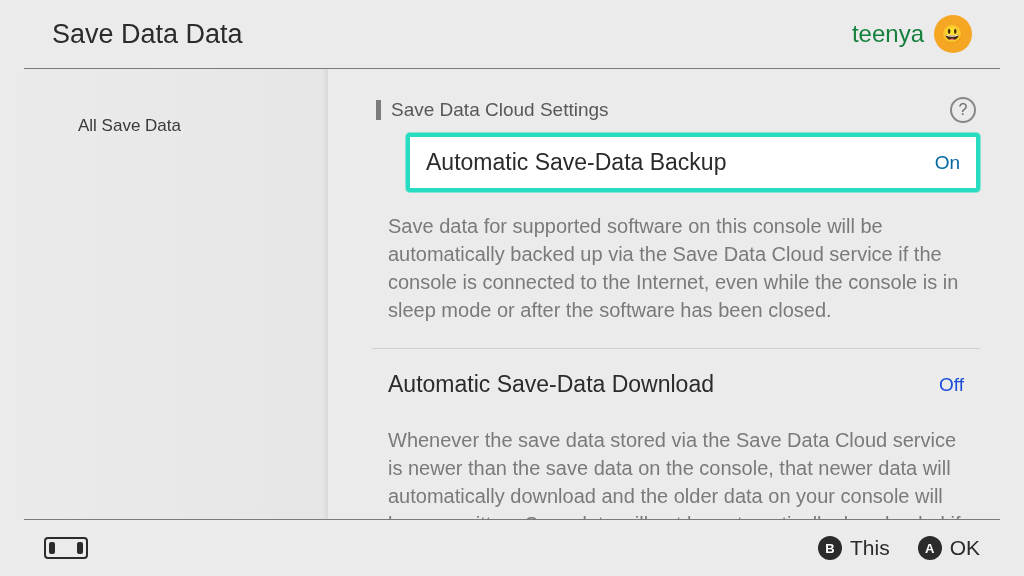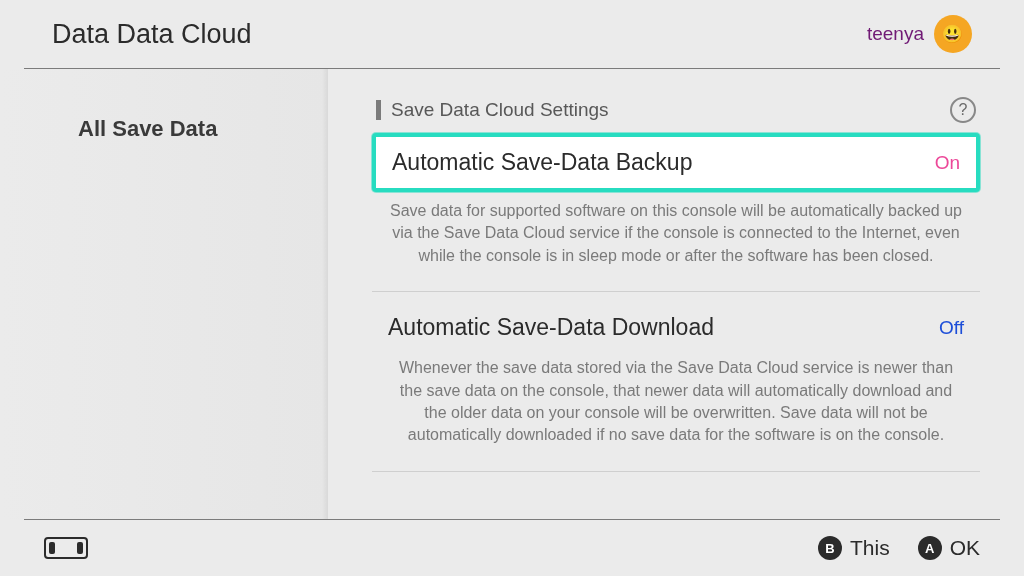--- a/index.html
+++ b/index.html
@@ -3,49 +3,49 @@
 <meta charset="utf-8">
 <style>
   * { margin: 0; padding: 0; box-sizing: border-box; }
   html, body { width: 1024px; height: 576px; overflow: hidden; font-family: -apple-system, "Segoe UI", Arial, sans-serif; background: #ebebeb; color: #2b2b2b; }
   .screen { width: 1024px; height: 576px; position: relative; display: flex; flex-direction: column; }
 
   
   .header { display: flex; justify-content: space-between; align-items: center; padding: 0 52px 0 52px; height: 68px; }
   .header-title { font-size: 27px; font-weight: 400; color: #2b2b2b; }
   .header-user { display: flex; align-items: center; gap: 10px; }
-  .header-username { font-size: 19px; color: #701a75; }
+  .header-username { font-size: 24px; color: #15803d; }
   .avatar { width: 38px; height: 38px; border-radius: 50%; background: #f5a623; display:flex; align-items:center; justify-content:center; font-size:18px; }
   .header-rule { height: 1px; background: #7b7b7b; margin: 0 24px; }
 
   
   .body { flex: 1; display: flex; overflow: hidden; }
 
   
   .sidebar { width: 328px; padding: 36px 0 0 0; background: linear-gradient(to right, #ebebeb 0%, #e6e6e6 100%); position: relative; }
   .sidebar::after { content:""; position:absolute; top:0; right:0; bottom:0; width:6px; background: linear-gradient(to right, rgba(0,0,0,0) 0%, rgba(0,0,0,0.06) 100%); }
-  .side-item { padding: 10px 20px 10px 78px; font-size: 22px; color: #3a3a3a; line-height: 1.25; cursor: pointer; position: relative; margin-bottom: 10px; font-weight: bold; }
+  .side-item { padding: 10px 20px 10px 78px; font-size: 17px; color: #3a3a3a; line-height: 1.25; cursor: pointer; position: relative; margin-bottom: 10px; }
   .side-item.selected { color: #2a5fd6; }
   .side-item.selected::before { content:""; position:absolute; left: 66px; top: 6px; bottom: 6px; width: 4px; background:#2a5fd6; }
 
   
   .main { flex: 1; overflow-y: auto; padding: 28px 44px 0 44px; }
   .section-heading-row { display:flex; justify-content:space-between; margin-bottom: 10px; padding: 0 4px; }
   .section-heading { font-size: 19px; color:#585858; display:flex; align-items:center; gap:10px; }
   .section-heading .bar { width: 5px; height: 20px; background:#7b7b7b; display:inline-block; }
   .help-icon { width: 26px; height: 26px; border: 2px solid #888; border-radius: 50%; display:flex; align-items:center; justify-content:center; font-size: 16px; color:#6a6a6a; cursor:pointer; }
 
   .setting-row { display:flex; justify-content:space-between; align-items:center; background:#fff; border: 4px solid transparent; border-radius: 4px; padding: 12px 16px; cursor:pointer; }
-  .setting-row.highlight { border-color: #27dcc0; background:#fff; box-shadow: 0 0 0 1px rgba(39,220,192,0.5); }
+  .setting-row.highlight { border-color: #27dcc0; background:#fff; box-shadow: 0 0 0 1px rgba(39,220,192,0.5); margin-left: 34px; }
   .setting-label { font-size: 23px; color:#2b2b2b; font-weight: 400; }
   .setting-value { font-size: 19px; }
-  .value-on { color:#ec4899; }
+  .value-on { color:#0369a1; }
   .value-off { color:#1d4ed8; }
 
-  .setting-desc { font-size: 16px; color:#7a7a7a; padding: 8px 16px 14px 16px; line-height: 1.4; text-align: center; }
+  .setting-desc { font-size: 20px; color:#7a7a7a; padding: 20px 16px 14px 16px; line-height: 1.4; }
   .divider { height:1px; background:#cfcfcf; margin: 10px 0 14px 0; }
 
   .plain-row { display:flex; justify-content:space-between; align-items:center; padding: 8px 16px; }
   .plain-row .setting-label { font-size: 23px; }
 
   
   .footer-rule { height:1px; background:#7b7b7b; margin: 0 24px; }
   .footer { height: 56px; display:flex; align-items:center; justify-content:space-between; padding: 0 44px; }
   .console-icon { width: 44px; height: 22px; border: 2px solid #2b2b2b; border-radius: 4px; position: relative; }
   .console-icon::before, .console-icon::after { content:""; position:absolute; top:3px; width:6px; height:12px; background:#2b2b2b; border-radius:2px; }
@@ -54,21 +54,21 @@
   .footer-actions { display:flex; gap: 28px; align-items:center; }
   .footer-btn { display:flex; align-items:center; gap:8px; font-size:21px; color:#2b2b2b; cursor:pointer;}
   .circle-btn { width:24px; height:24px; border-radius:50%; background:#2b2b2b; color:#fff; font-size:13px; font-weight:700; display:flex; align-items:center; justify-content:center; }
 </style>
 </head>
 <body>
 
 <div class="screen">
 
   <div class="header">
-    <div class="header-title">Data Data Cloud</div>
+    <div class="header-title">Save Data Data</div>
     <div class="header-user">
       <span class="header-username">teenya</span>
       <span class="avatar">😃</span>
     </div>
   </div>
   <div class="header-rule"></div>
 
   <div class="body">
 
     <nav class="sidebar">

